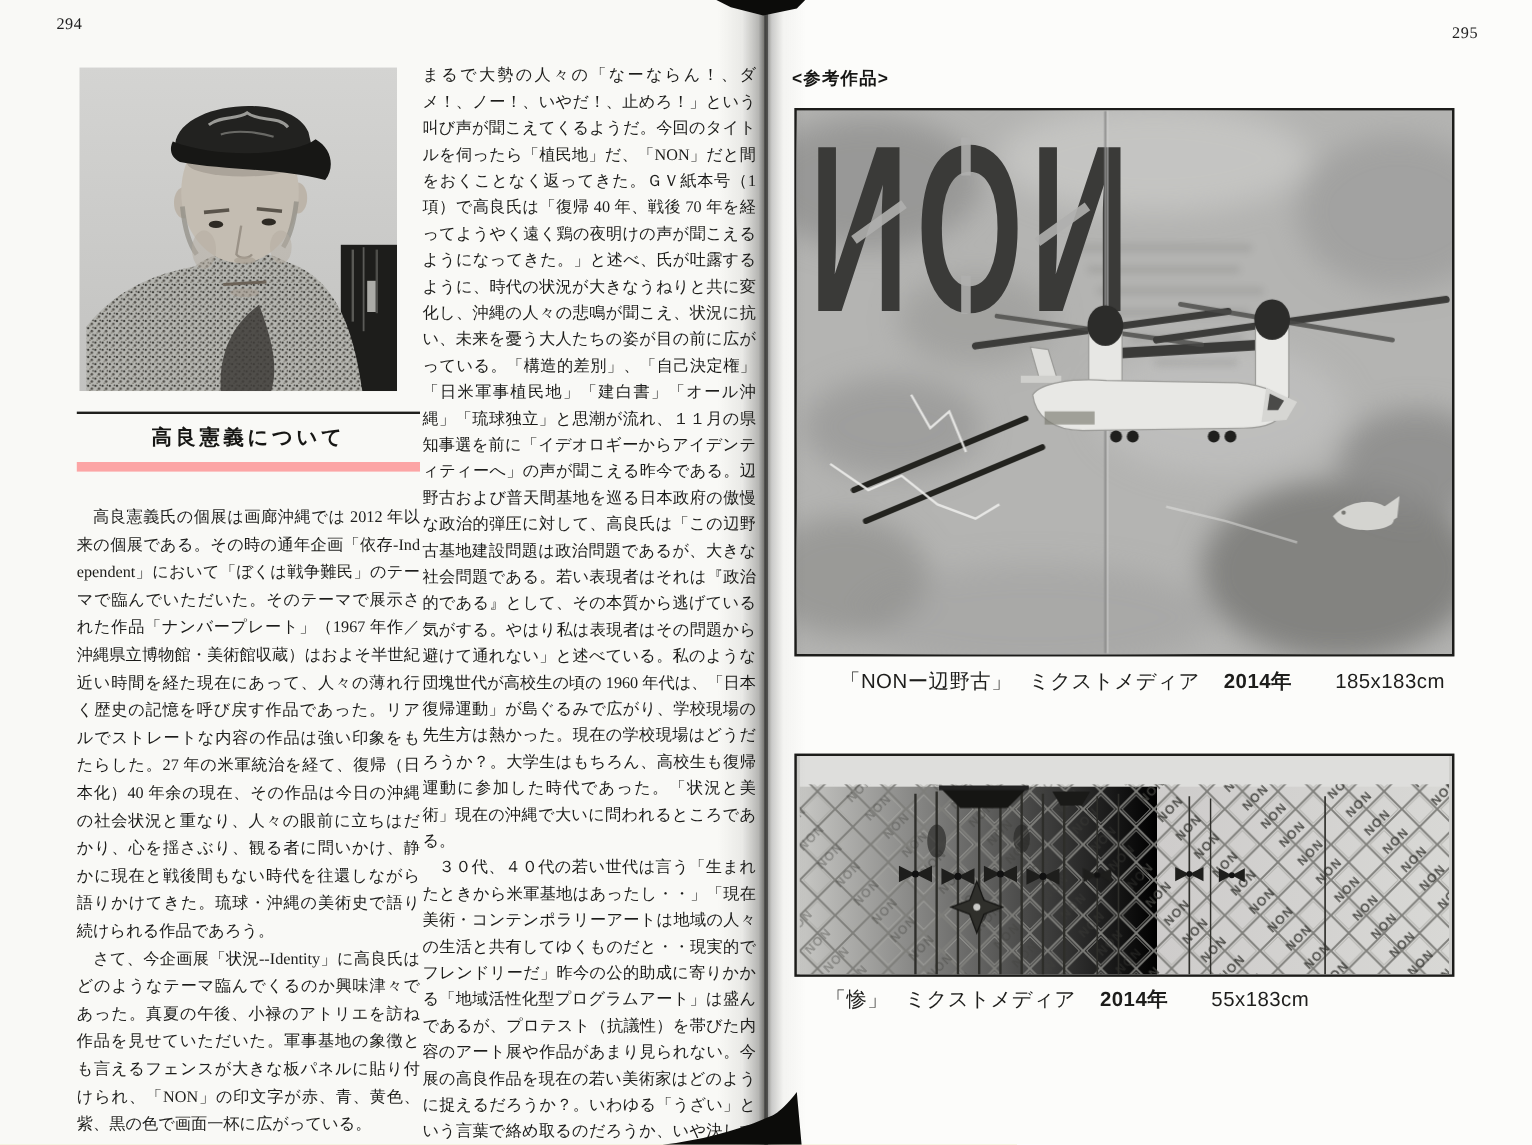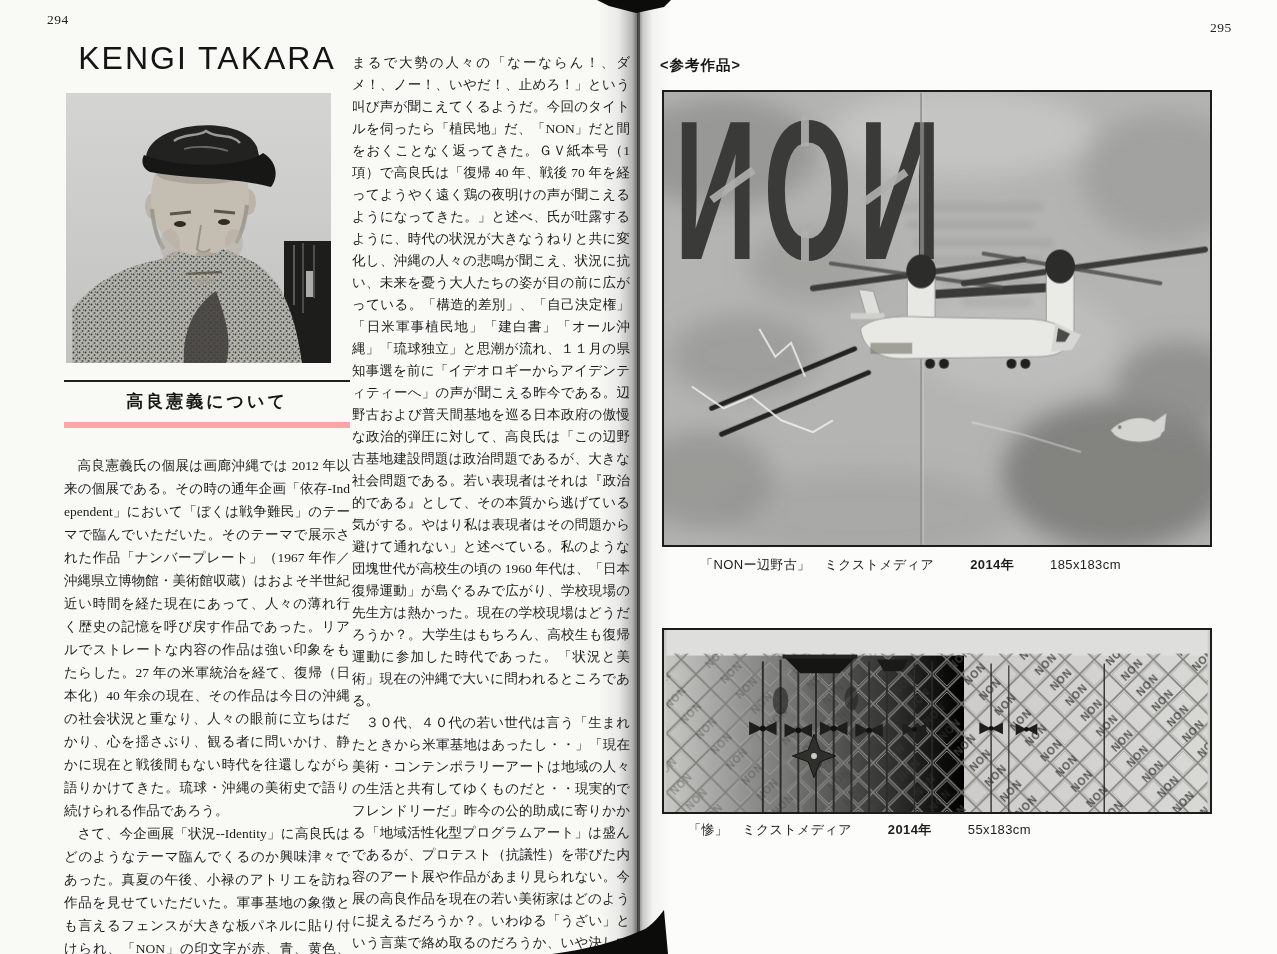--- a/index.html
+++ b/index.html
@@ -20,21 +20,21 @@
   
   .col1{position:absolute;left:64px;top:40px;width:286px;}
   .artist-name{
     margin:0 0 0 0;text-align:center;
     font-family:"Liberation Sans","DejaVu Sans",sans-serif;
     font-size:32px;font-weight:400;letter-spacing:2px;color:#141412;
     white-space:nowrap;
   }
   .portrait{width:265px;height:270px;margin:16px auto 0 2px;overflow:hidden;}
   .section-block{
-    margin-top:17px;border-top:2px solid #1f1f1d;border-bottom:6px solid #fca5a5;
+    margin-top:17px;border-top:2px solid #1f1f1d;border-bottom:8px solid #fca5a5;
     padding:8px 0 9px;
   }
   .section-block h2{
     margin:0;text-align:center;font-size:17px;font-weight:bold;letter-spacing:3px;
     font-family:"Liberation Sans","DejaVu Sans",sans-serif;color:#161614;
   }
   .jp{
     margin:0;font-size:13.5px;color:#1c1c1a;
     text-align:justify;text-justify:inter-character;word-break:break-all;
   }
@@ -52,26 +52,26 @@
   }
   .artframe{
     position:absolute;box-sizing:border-box;border:2px solid #1c1c1a;background:#b4b4b2;
   }
   .frame1{left:662px;top:90px;width:550px;height:457px;}
   .frame2{left:662px;top:628px;width:550px;height:186px;background:#cdcdca;}
   .artframe svg{display:block;width:100%;height:100%;}
   .caption{
     position:absolute;display:flex;align-items:baseline;
     font-family:"Liberation Sans","DejaVu Sans",sans-serif;
-    font-size:13px;color:#1d1d1b;letter-spacing:.4px;white-space:nowrap;justify-content:center;
+    font-size:17px;color:#1d1d1b;letter-spacing:.4px;white-space:nowrap;justify-content:center;
   }
   .cap1{left:700px;top:556px;}
   .cap2{left:688px;top:821px;}
   .cap-title{margin-right:14px;}
-  .cap-medium{margin-right:36px;}
+  .cap-medium{margin-right:20px;}
   .cap-year{margin-right:36px;font-weight:bold;}
 
   
   .gutter-shade{
     position:absolute;left:598px;top:0;width:74px;height:954px;pointer-events:none;
     background:linear-gradient(90deg,
       rgba(28,28,26,0) 0%, rgba(28,28,26,.07) 28%, rgba(28,28,26,.30) 46%,
       rgba(28,28,26,.62) 53%, rgba(28,28,26,.22) 61%, rgba(28,28,26,.04) 74%,
       rgba(28,28,26,0) 100%);
   }
@@ -84,21 +84,20 @@
 
 <div class="spread">
 
   <div class="pagehalf left-half"></div>
   <div class="pagehalf right-half"></div>
 
   <div class="page-number pn-left">294</div>
   <div class="page-number pn-right">295</div>
 
   <div class="col1">
-    <h1 class="artist-name">KENGI TAKARA</h1>
 
     <div class="portrait">
       <svg viewBox="0 0 265 270" xmlns="http://www.w3.org/2000/svg">
         <defs>
           <linearGradient id="pbg" x1="0" y1="0" x2="0" y2="1">
             <stop offset="0" stop-color="#d4d4d2"></stop>
               <stop offset="1" stop-color="#c2c2c0"></stop>
           </linearGradient>
           <pattern id="speck" width="6" height="6" patternUnits="userSpaceOnUse">
             <rect width="6" height="6" fill="#b5b5b0"></rect>

